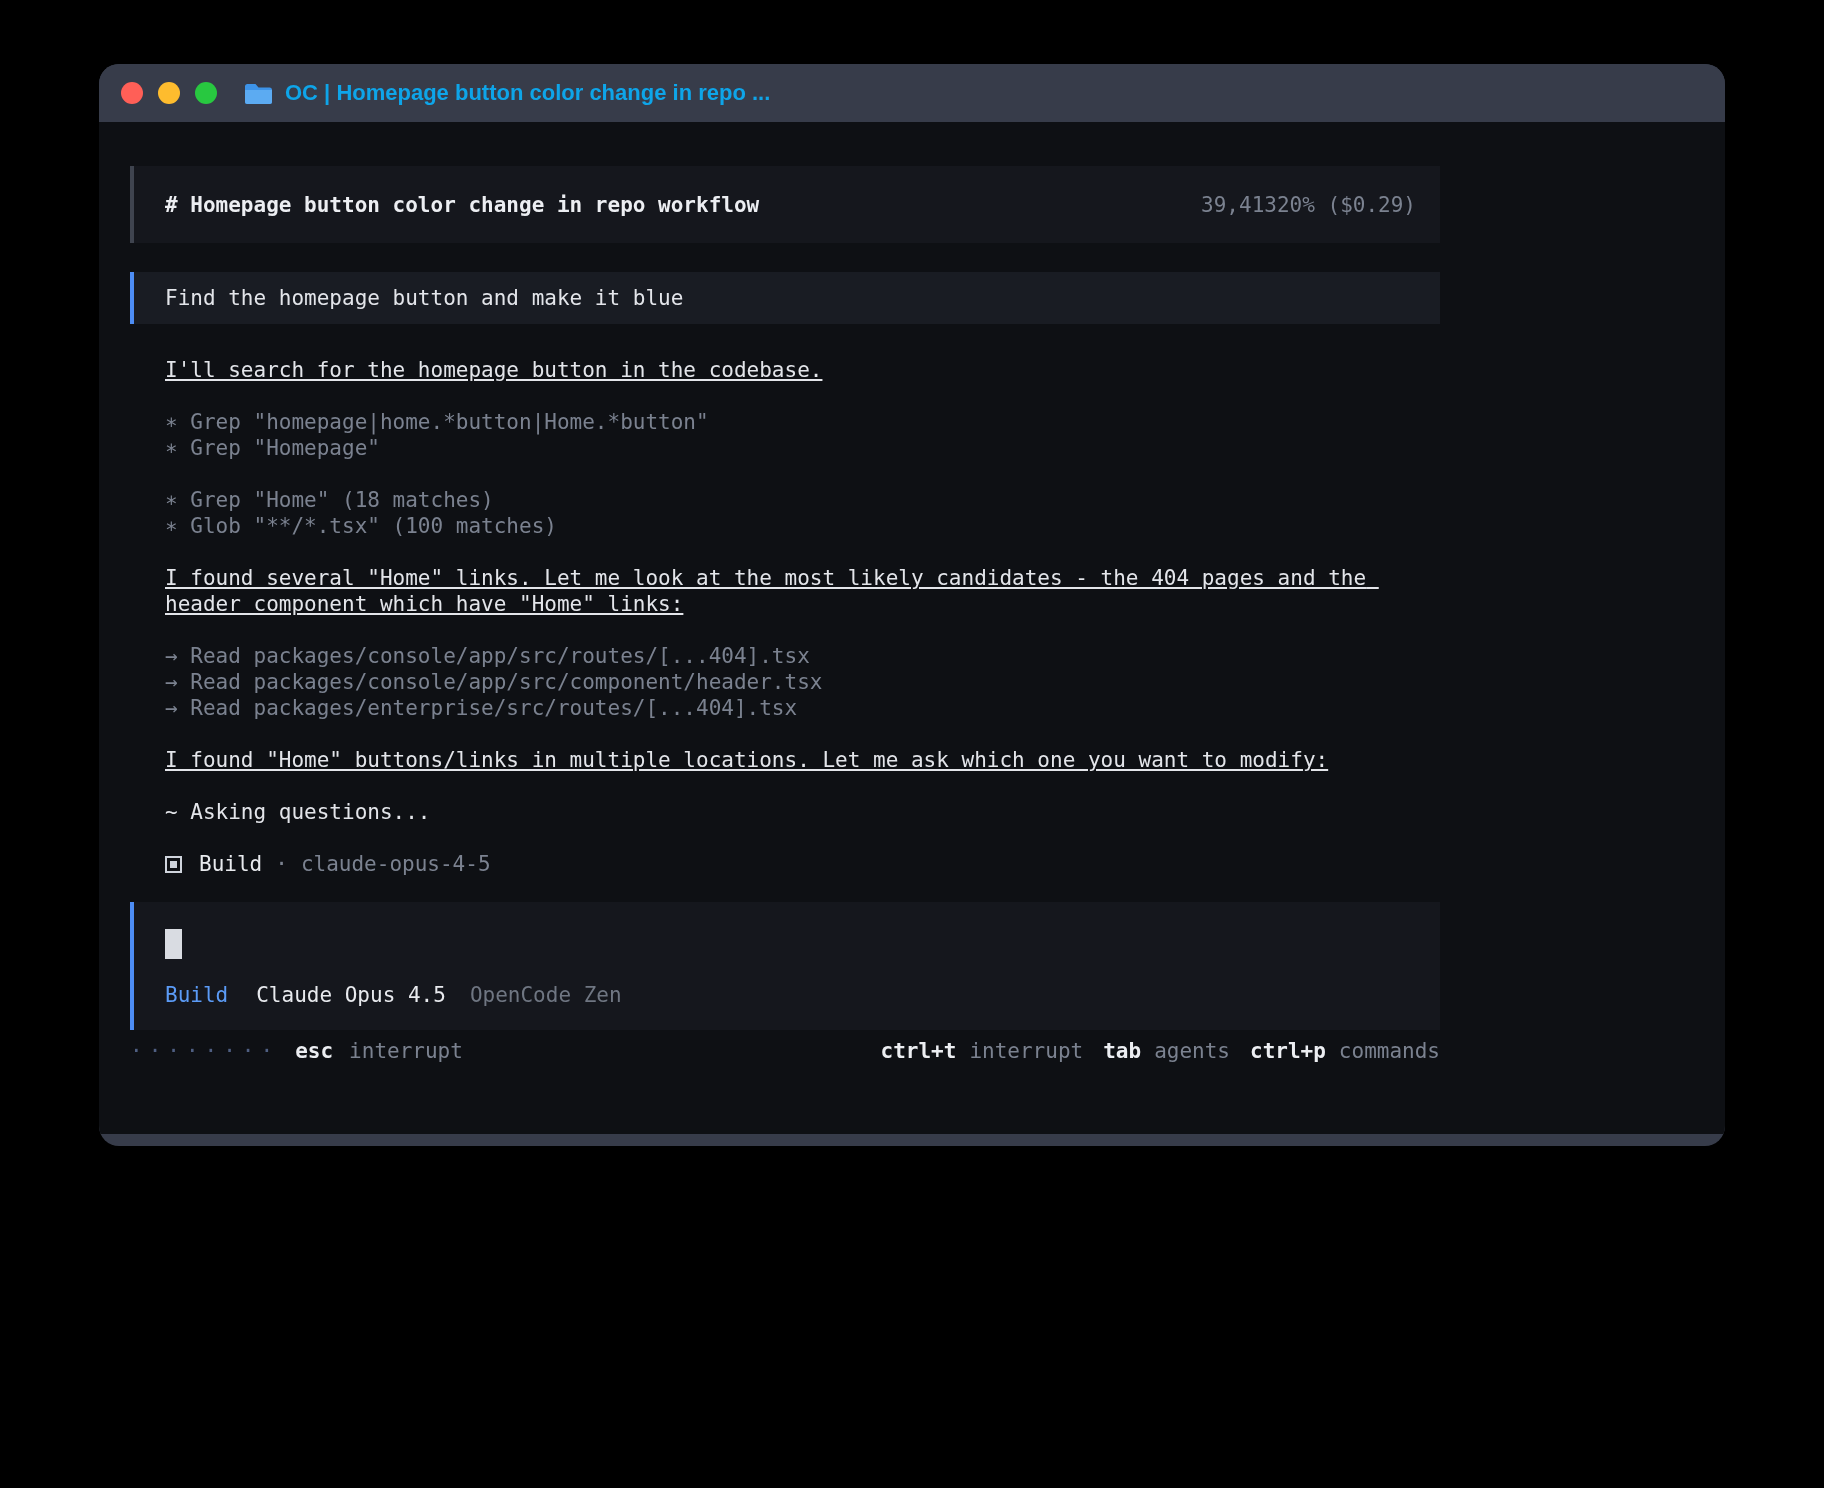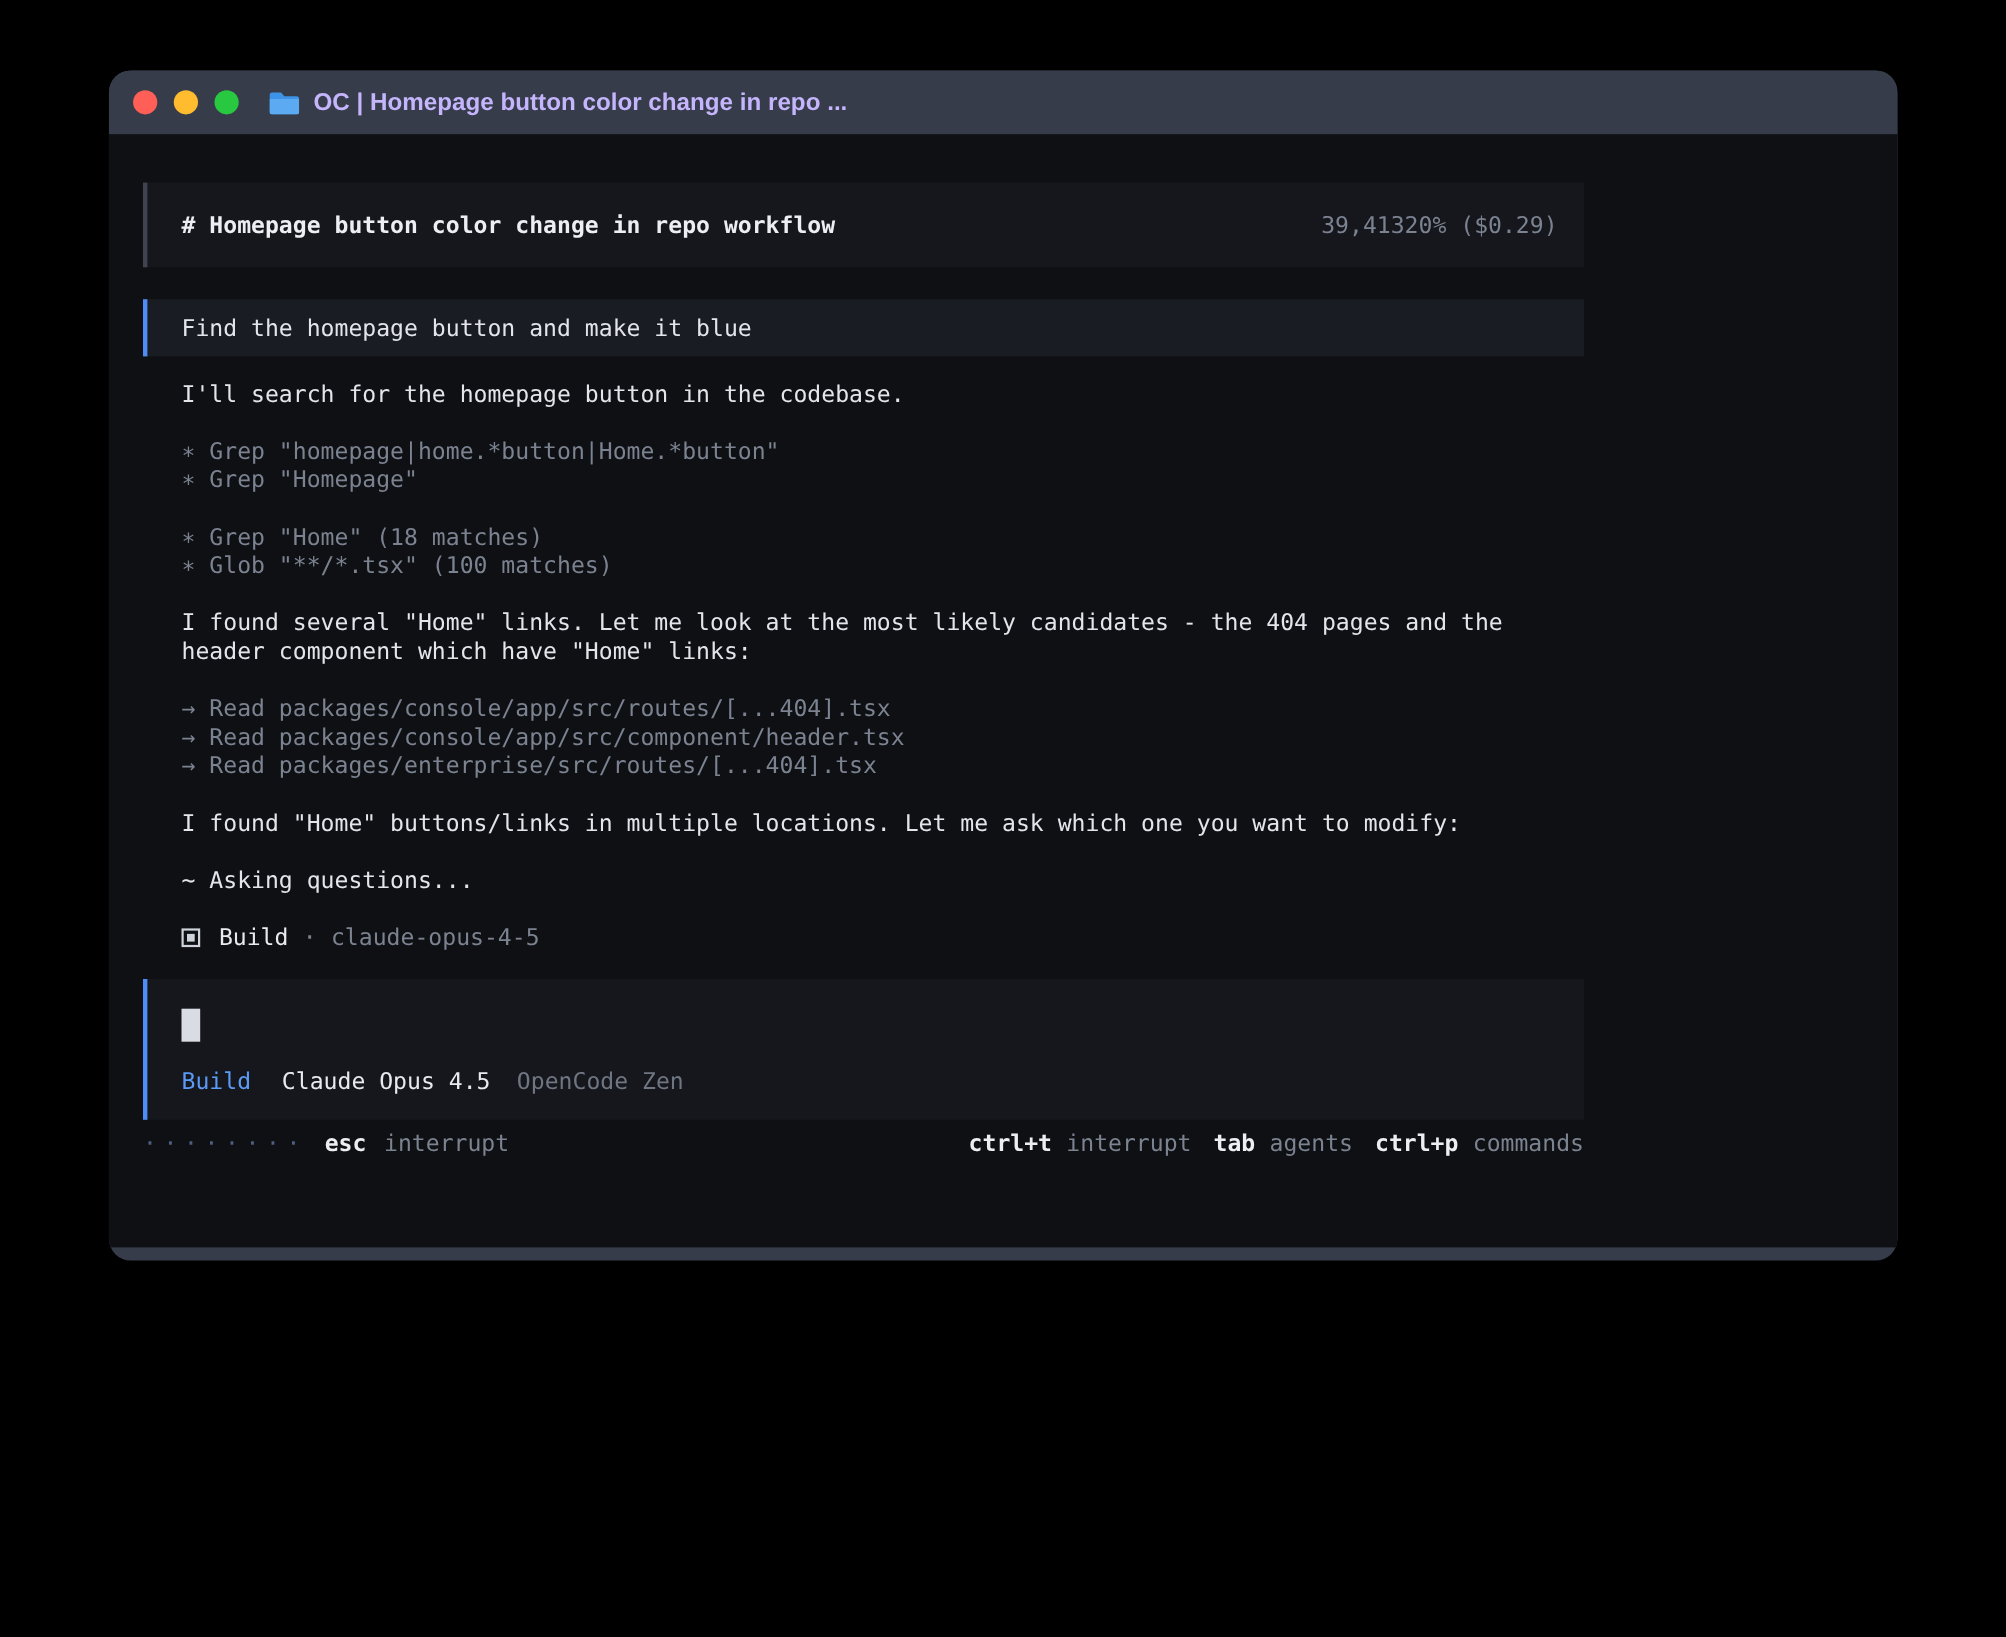--- a/index.html
+++ b/index.html
@@ -28,21 +28,21 @@
   .lights{display:flex;align-items:center;gap:15px;}
   .light{width:22px;height:22px;border-radius:50%;}
   .light.red{background:#ff5f57;}
   .light.yellow{background:#febc2e;}
   .light.green{background:#28c840;}
   .titlewrap{display:flex;align-items:center;gap:13px;margin-left:28px;min-width:0;}
   .folder{display:inline-flex;align-items:center;}
   .titletext{
     font-family:"Liberation Sans", sans-serif;
     font-weight:bold;font-size:22px;
-    color:#c4b5fd;
+    color:#0ea5e9;
     white-space:nowrap;
     text-align:center;
   }
   
   .terminal{
     background:#0e1014;
     height:1012px;
     box-sizing:border-box;
     padding:44px 0 0 31px;
     font-size:21px;line-height:26px;
@@ -64,21 +64,21 @@
   .header-title{font-weight:bold;color:#eceef2;white-space:pre;}
   .header-stats{color:#7b8290;display:flex;white-space:pre;}
   .user-block{
     background:#191c23;
     border-left:4px solid #4d8df5;
     height:52px;
   }
   .user-text{color:#e3e5ea;white-space:pre;}
   
   .transcript{padding:21px 0 25px 35px;}
-  .para{margin:0 0 26px;max-width:1260px;color:#e3e5ea;white-space:pre-wrap;}
+  .para{margin:12px 0 26px;max-width:1260px;color:#e3e5ea;white-space:pre-wrap;text-decoration:underline;}
   .tool-group{margin:0 0 26px;color:#7b8290;}
   .tool-line{margin:0;white-space:pre;}
   .status-line{margin:0 0 26px;color:#e3e5ea;white-space:pre;}
   .agent-line{margin:0;display:flex;align-items:center;}
   .agent-icon{
     display:inline-block;width:13px;height:13px;
     border:2px solid #cfd4dc;position:relative;margin-right:17px;
   }
   .agent-icon::after{content:"";position:absolute;inset:3px;background:#cfd4dc;}
   .agent-name{color:#e8eaee;white-space:pre;}

